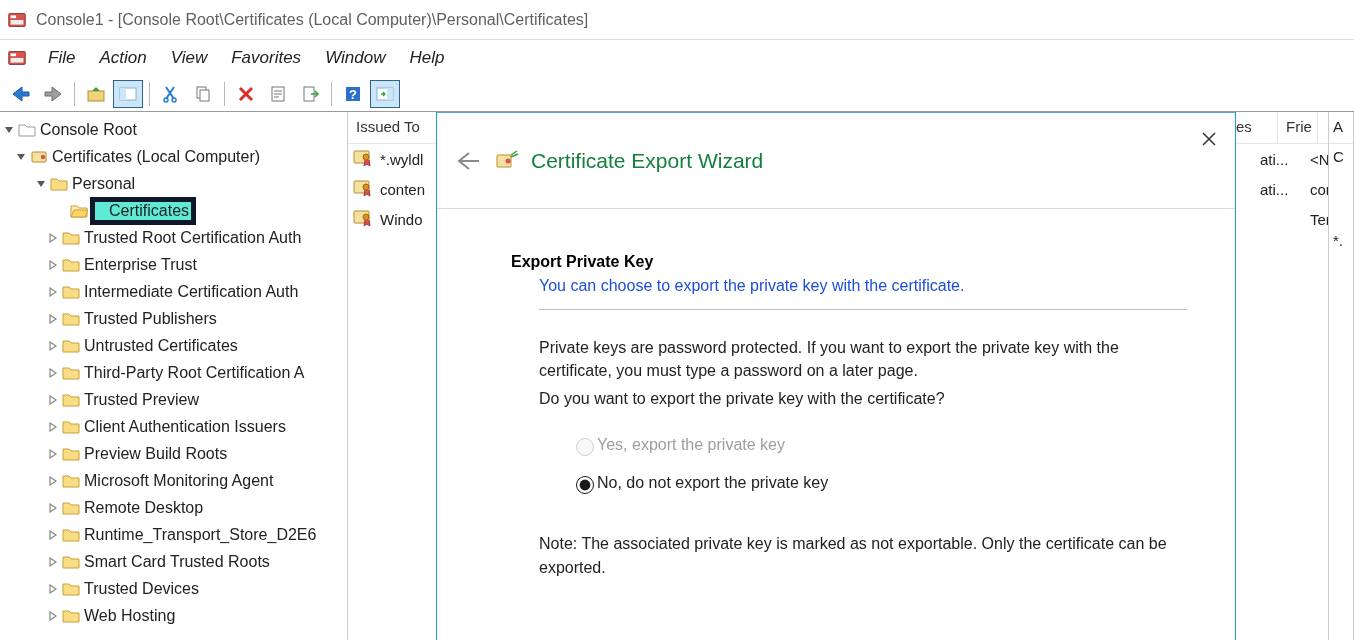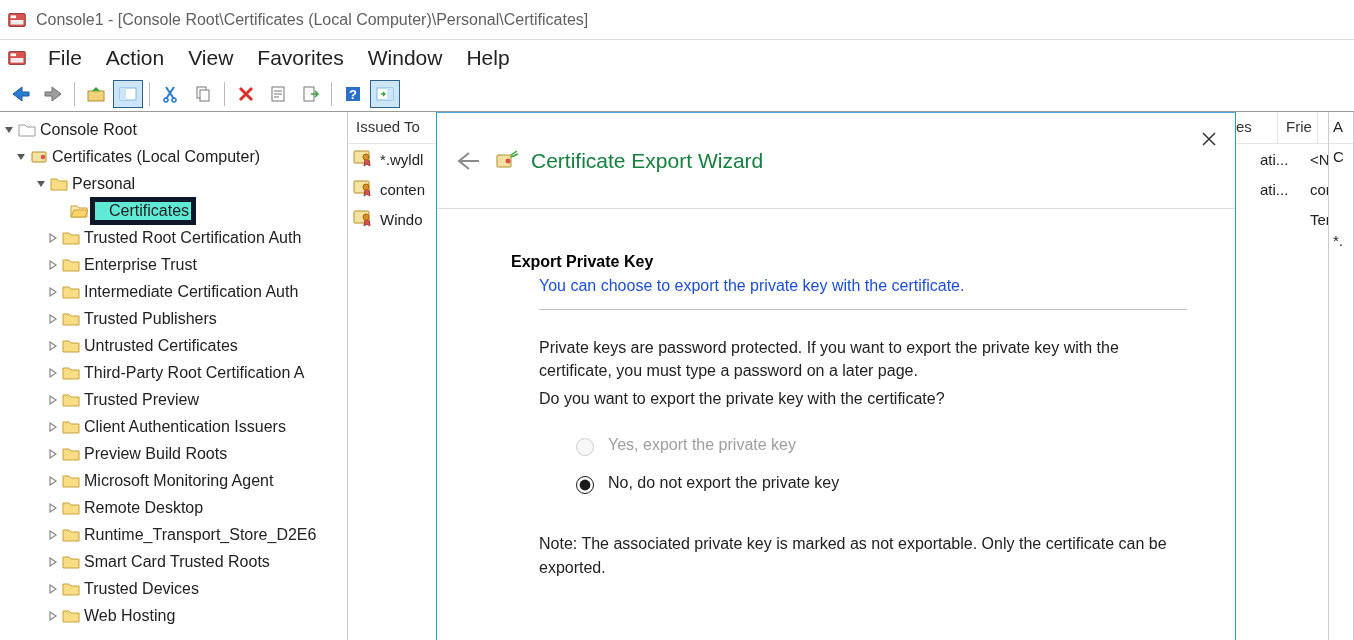--- a/index.html
+++ b/index.html
@@ -16,21 +16,21 @@
     padding: 0 6px; border-bottom: 1px solid #ddd;
     font-size: 16px; color: #5f5f5f;
   }
   .titlebar .ticon { width: 22px; height: 22px; }
 
   .menubar {
     height: 36px; display: flex; align-items: center; gap: 0;
     padding: 0 6px;
   }
   .menubar .ticon { width: 22px; height: 22px; margin-right: 8px; }
-  .menuitem { padding: 4px 12px; font-size: 21px; cursor: default; }
+  .menuitem { padding: 4px 12px; font-size: 17px; cursor: default; font-style: italic; }
 
   .toolbar {
     height: 36px; display: flex; align-items: center; gap: 2px;
     padding: 0 6px; border-bottom: 1px solid #999;
   }
   .tbtn {
     width: 30px; height: 28px; display: flex; align-items: center;
     justify-content: center; border: 1px solid transparent;
   }
   .tbtn.sel { background: #cde6f7; border-color: #2c628b; }
@@ -98,21 +98,21 @@
   }
   .wtitle { font-size: 21px; color: #15803d; }
 
   .wizard-body { flex: 1; padding: 44px 48px 20px 74px; font-size: 16px; color: #222; }
   .wizard-body .h1 { font-weight: 600; color: #000; margin-bottom: 6px; }
   .wizard-body .sub { padding-left: 28px; color: #1d4ed8; margin-bottom: 14px; }
   .wizard-body .rule { border-top: 1px solid #bfbfbf; margin: 0 0 26px 28px; }
   .wizard-body .para { padding-left: 28px; margin-bottom: 8px; line-height: 1.45; }
   .wizard-body .ask { padding-left: 28px; margin-bottom: 18px; }
   .wizard-body .opts { padding-left: 60px; }
-  .opt { display: flex; align-items: center; gap: 11px; height: 38px; font-size: 16px; }
+  .opt { display: flex; align-items: center; gap: 0; height: 38px; font-size: 16px; }
   .opt input[type=radio] { width: 18px; height: 18px; accent-color: #1a1a1a; }
   .opt.disabled { color: #9e9e9e; }
   .note { padding-left: 28px; margin-top: 30px; line-height: 1.45; }
 
   
   .col-issued { flex: 0 0 880px; }
   .col-es { flex: 0 0 50px; }
   .col-frie { flex: 0 0 40px; }
 </style>
 </head>

